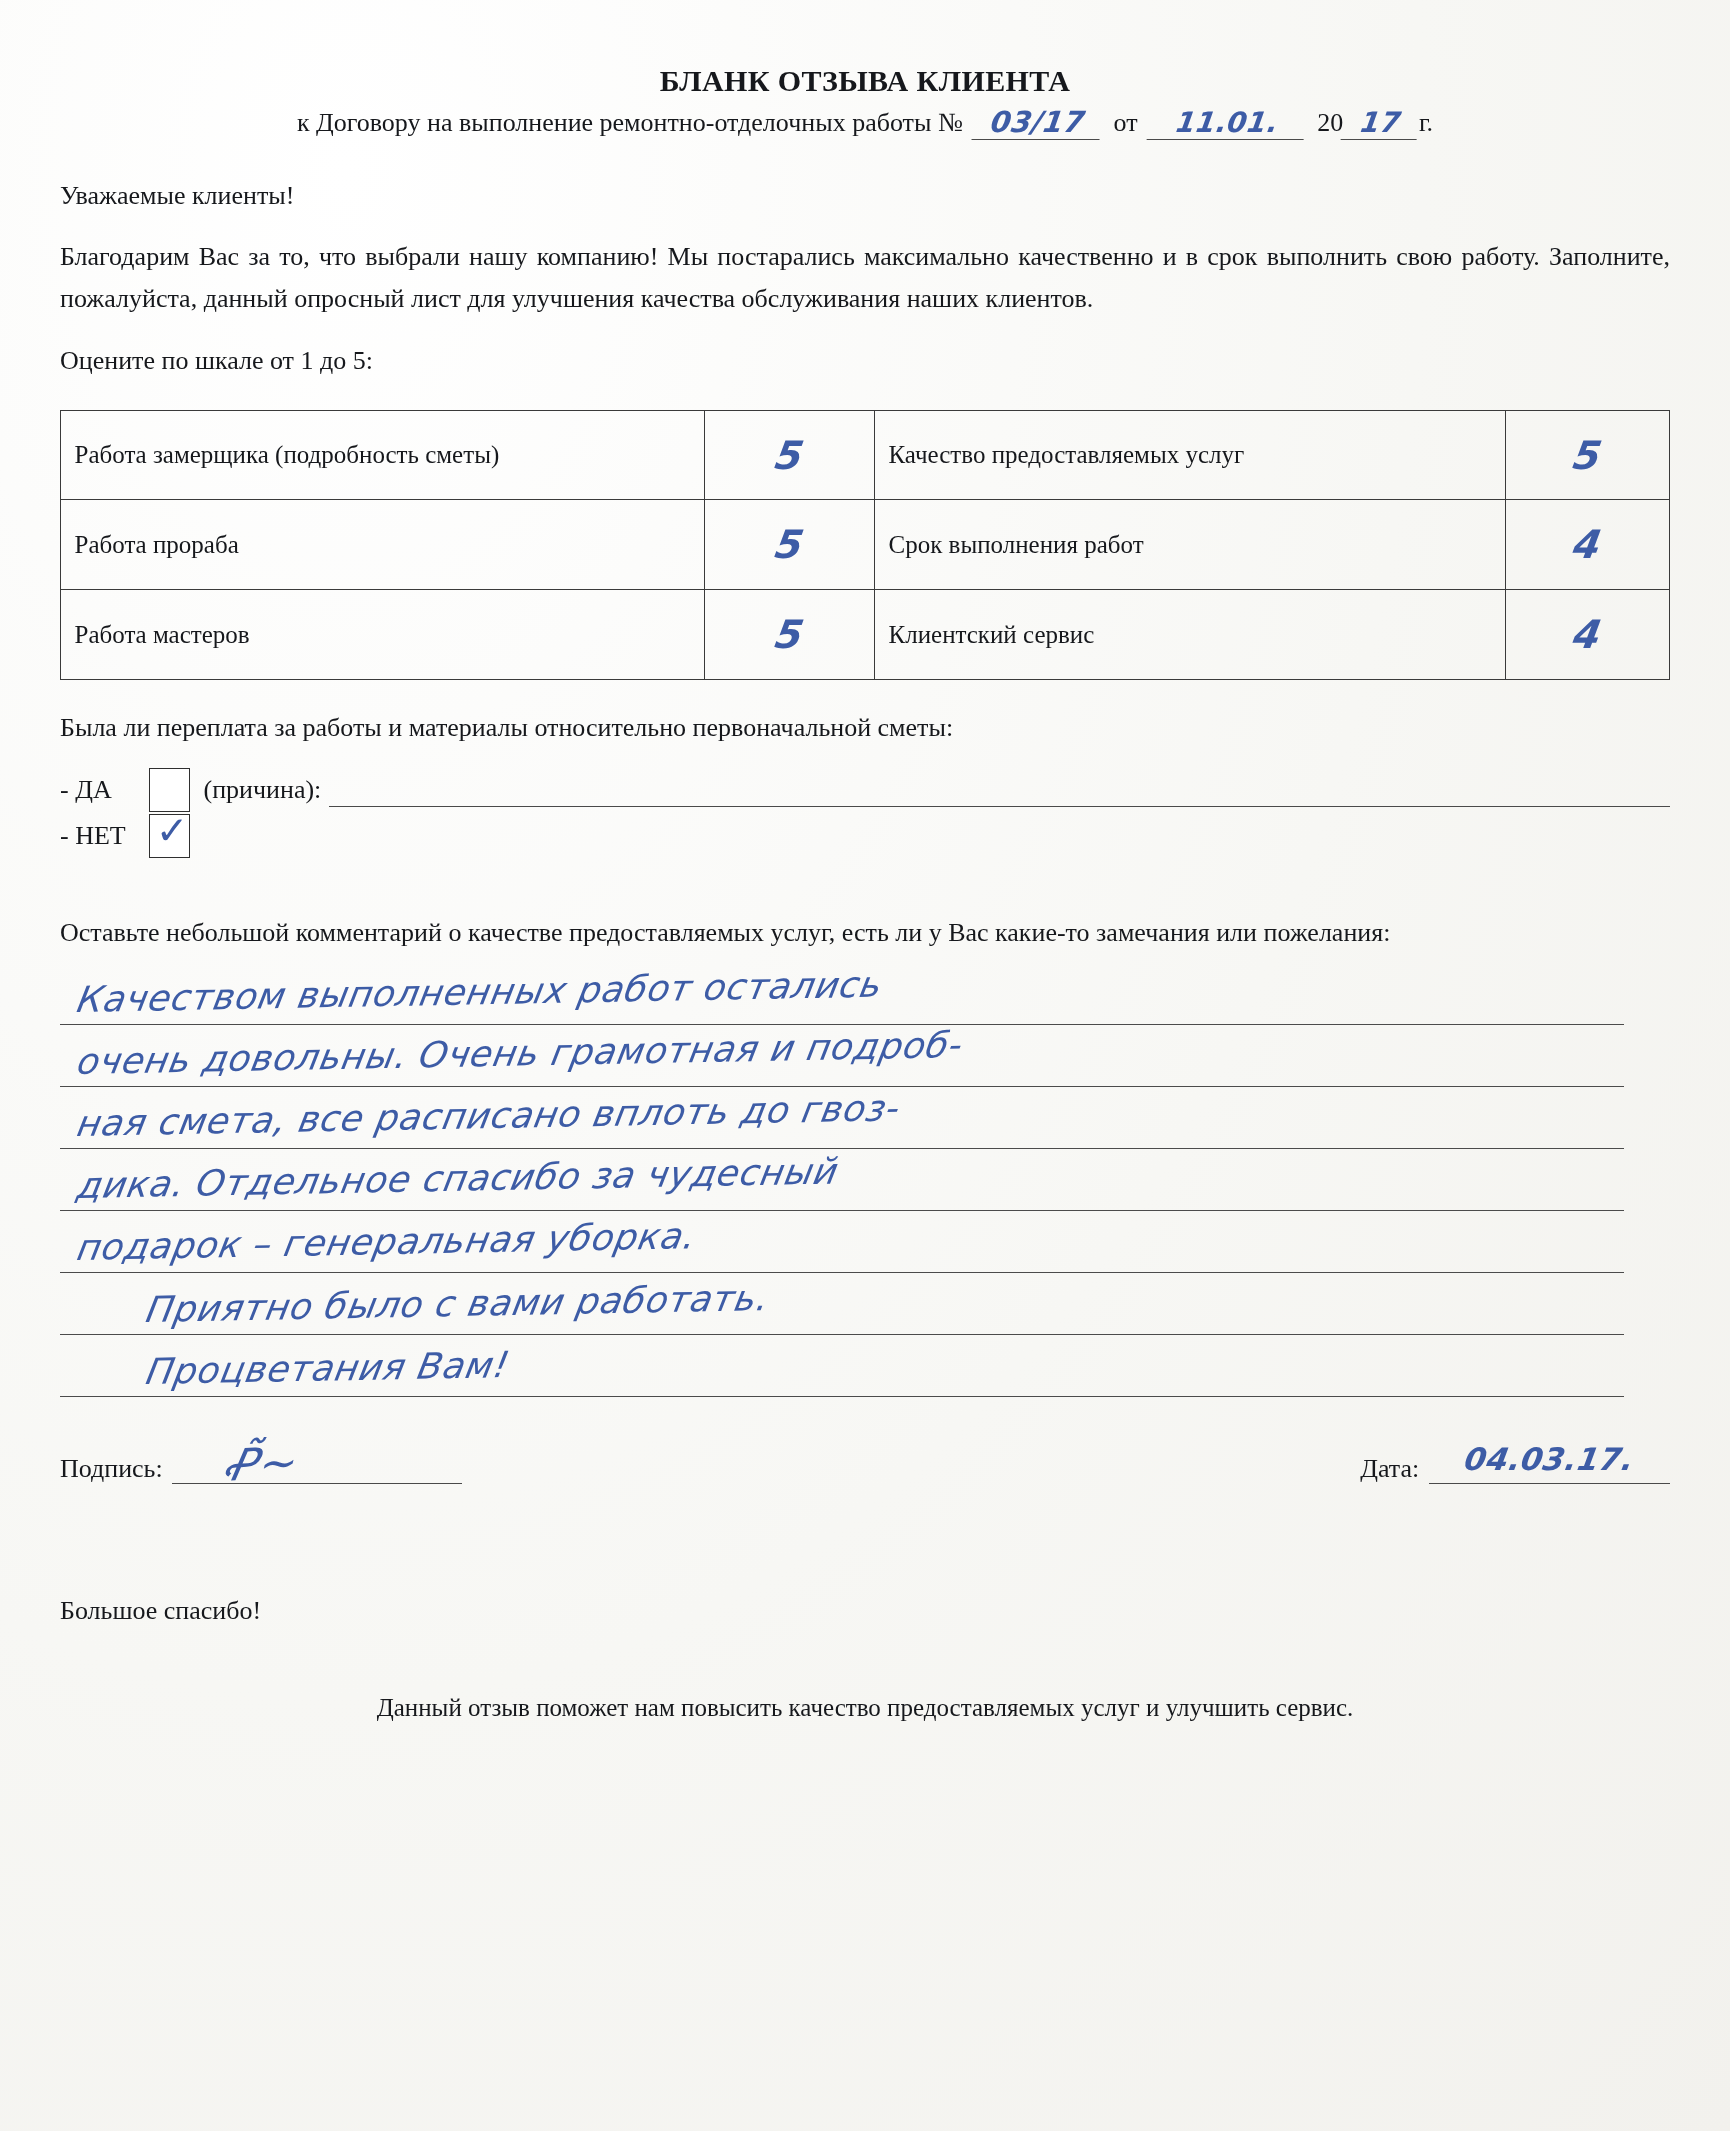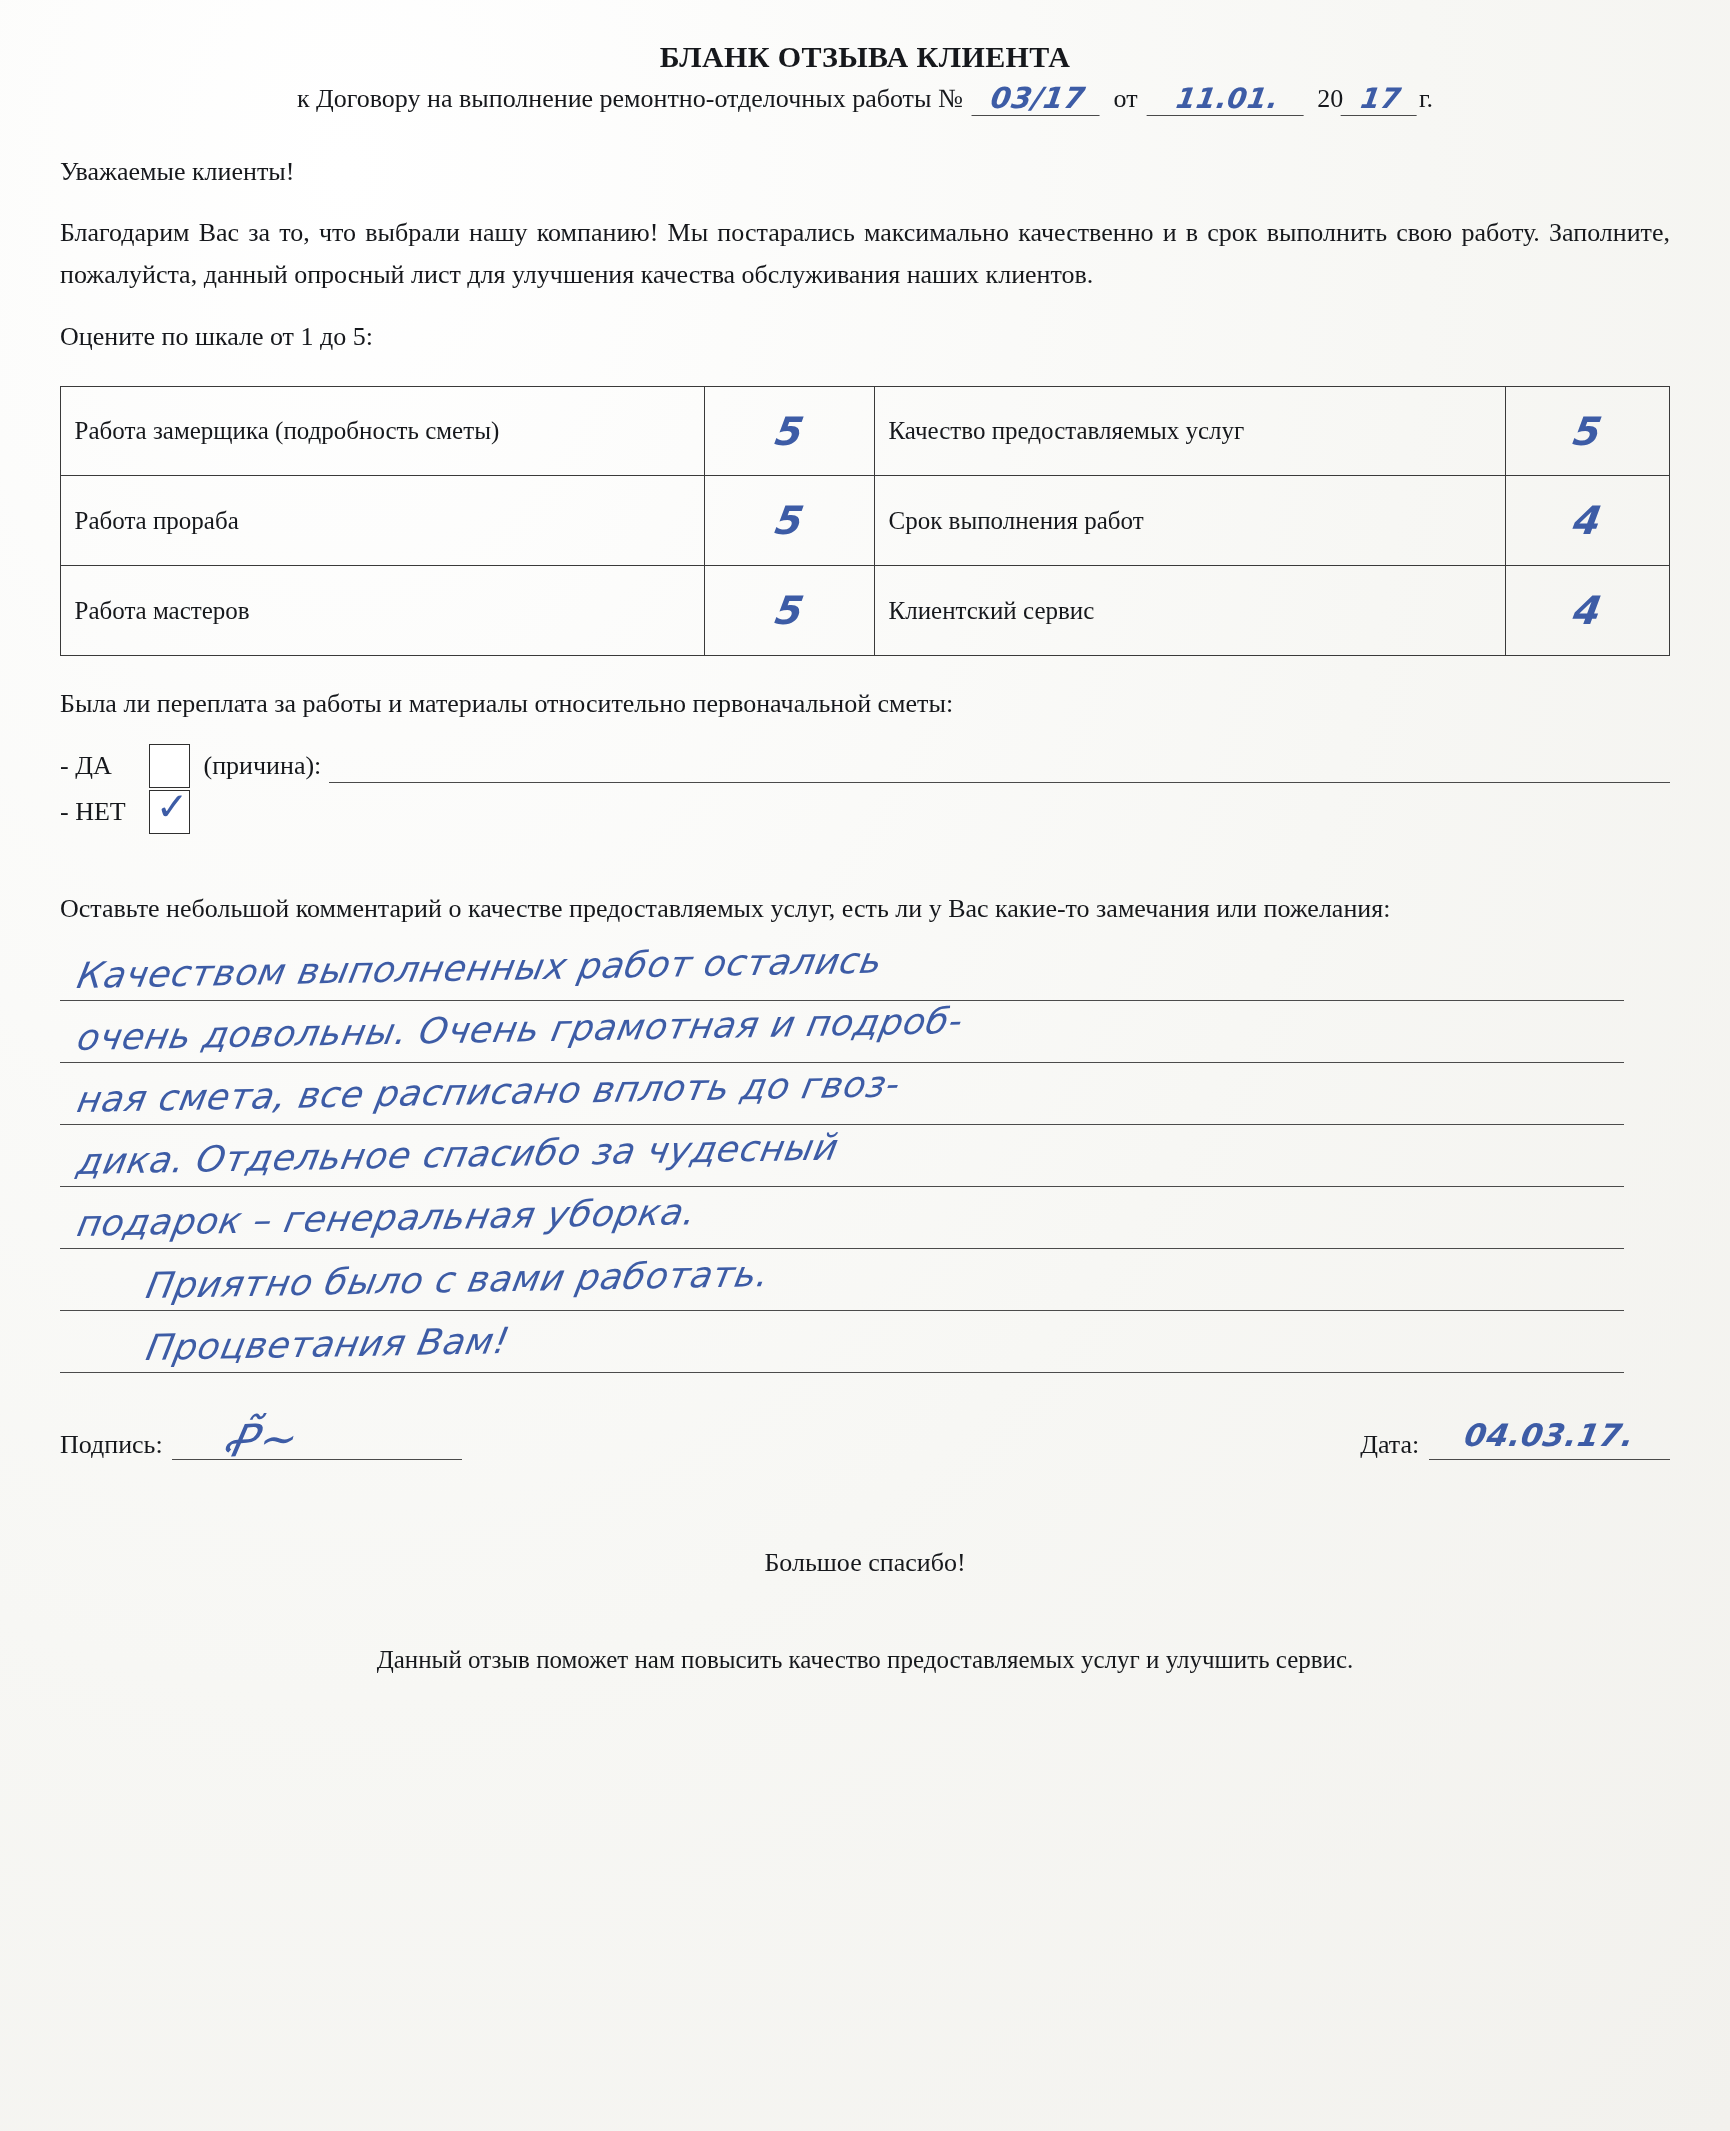--- a/index.html
+++ b/index.html
@@ -19,21 +19,21 @@
   .sheet {
     position: absolute;
     left: 0; top: 0;
     width: 1730px; height: 2132px;
     background:
       radial-gradient(ellipse at 20% 8%, #ffffff 0%, #f7f7f4 55%, #f2f1ed 100%);
   }
   .content {
     position: absolute;
     left: 60px;
-    top: 40px;
+    top: 64px;
     width: 1610px;
   }
   
   .doc-title {
     text-align: center;
     font-weight: bold;
     font-size: 30px;
     letter-spacing: 0.4px;
     margin: 0 0 9.7px 0;
   }
@@ -193,23 +193,22 @@
   .date-rule {
     width: 241px;
     border-bottom: 1.9px solid #4a4a4a;
     height: 42px;
     margin-left: 9.7px;
     text-align: center;
   }
   .date-rule .ink { font-size: 31px; display:inline-block; transform: skewX(-10deg); }
   
   .thanks {
-    text-align: center;
-    font-size: 26px;
-    margin-top: 88px;
+    font-size: 26px;
+    margin-top: 112px;
   }
   .footnote {
     text-align: center;
     font-size: 25px;
     margin-top: 68px;
   }
 </style>
 </head>
 <body>
 

